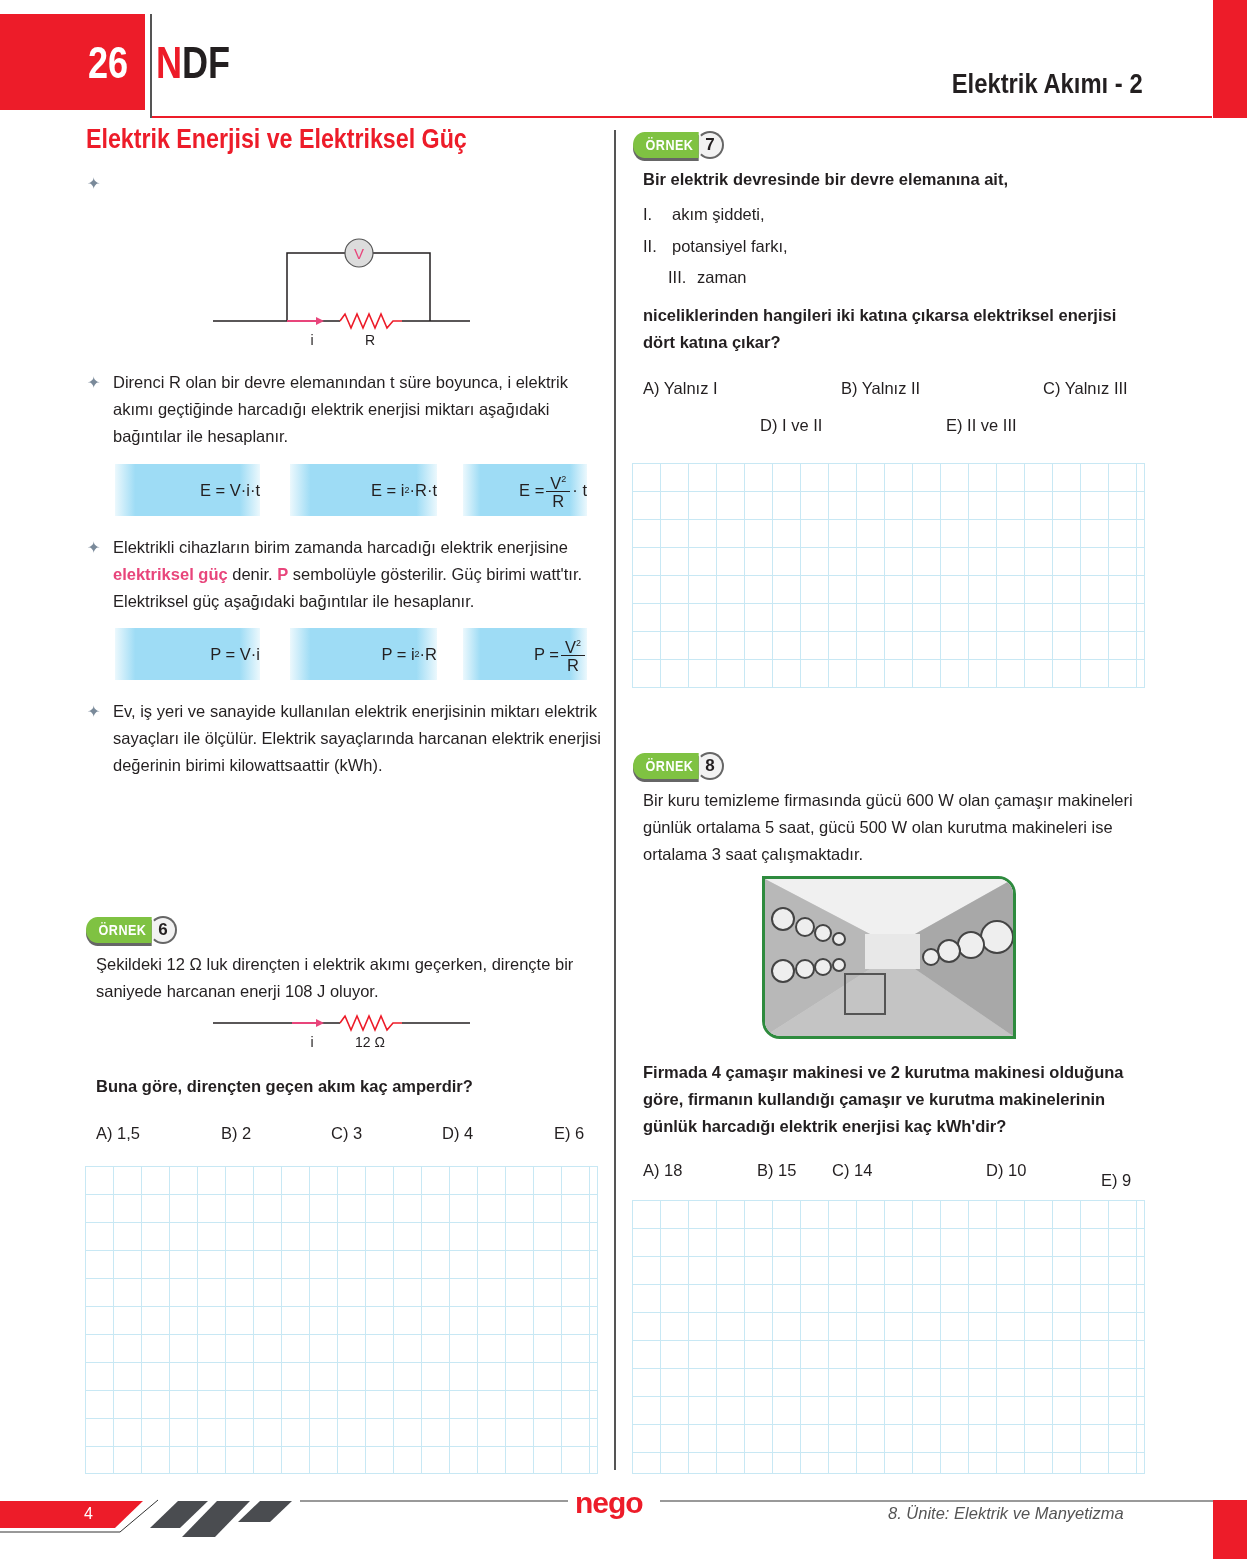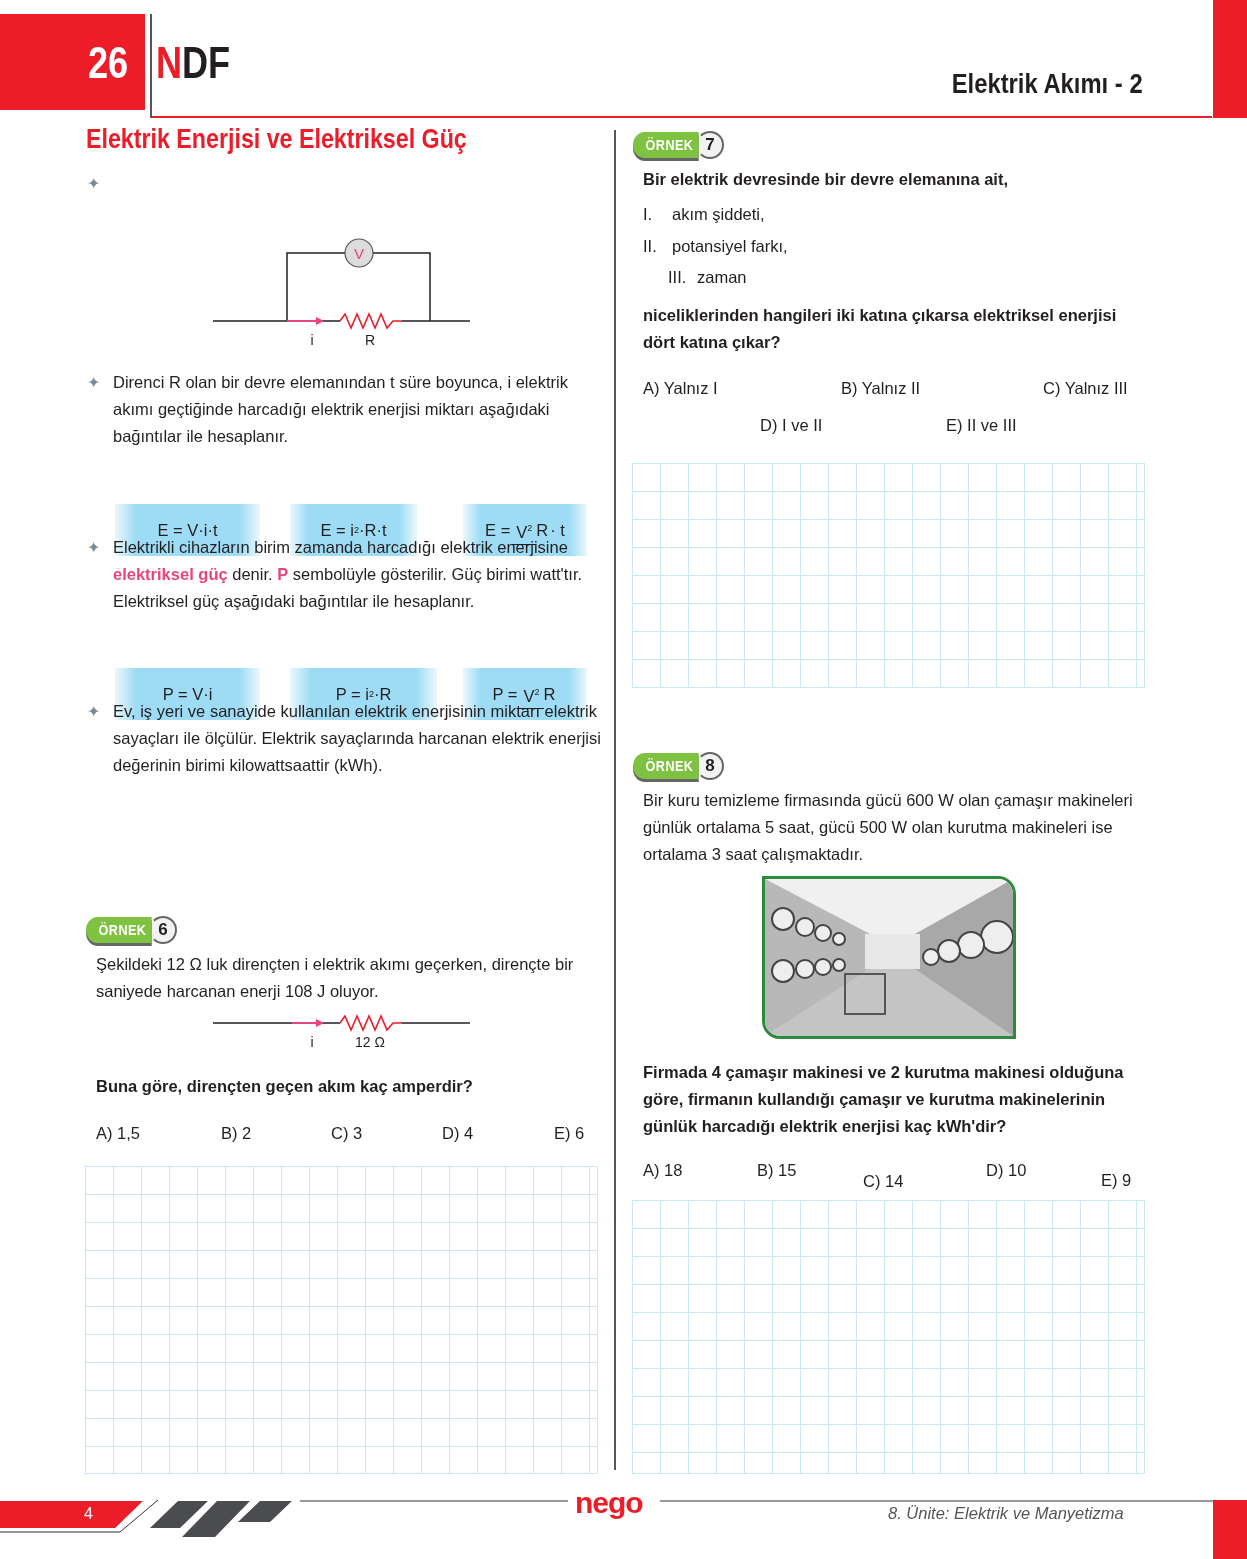--- a/index.html
+++ b/index.html
@@ -21,22 +21,22 @@
   .col-divider { left: 614px; top: 130px; width: 2px; height: 1340px; background: #555; }
 
   
   .sec-title { left: 86px; top: 124px; font-size: 27px; font-weight: bold; color: #ed1c29; white-space: nowrap; transform: scaleX(0.86); transform-origin: left; }
 
   .para { font-size: 16.5px; line-height: 27px; color: #231f20; }
   .bullet { position: absolute; left: -26px; top: 0; color: #7a8a9a; font-size: 16px; }
   .pink { color: #e8457b; font-weight: bold; }
 
   
-  .fbox { height: 52px; background: linear-gradient(to right, rgba(158,221,245,0.2), #9edcf5 14%, #9edcf5 86%, rgba(158,221,245,0.2)); display: flex; align-items: center; justify-content: center; font-size: 16.5px; color: #231f20; margin-top: 40px; }
-  .frac { display: inline-flex; flex-direction: row; align-items: center; vertical-align: middle; margin: 0 2px; line-height: 26px; }
+  .fbox { height: 52px; background: linear-gradient(to right, rgba(158,221,245,0.2), #9edcf5 14%, #9edcf5 86%, rgba(158,221,245,0.2)); display: flex; align-items: center; justify-content: flex-end; font-size: 16.5px; color: #231f20; }
+  .frac { display: inline-flex; flex-direction: column; align-items: center; vertical-align: middle; margin: 0 2px; line-height: 18px; }
   .frac .num { border-bottom: 1px solid #231f20; padding: 0 4px; }
   sup { font-size: 9px; }
 
   
   svg { overflow: visible; }
 
   
   .badge { height: 30px; display: flex; align-items: center; }
   .badge-pill { height: 26px; background: #7fc242; border-radius: 13px 0 0 13px; color: #fff; font-weight: bold; font-size: 14px; padding: 0 6px 0 14px; display: flex; align-items: center; letter-spacing: 0.5px; box-shadow: 0 3px 0 #666; transform: scaleX(0.9); transform-origin: left; }
   .badge-num { width: 28px; height: 28px; border-radius: 50%; background: #f2f2f2; border: 2px solid #666; border-left-color: #f2f2f2; margin-left: -10px; display: flex; align-items: center; justify-content: center; font-weight: bold; font-size: 17px; color: #231f20; }
@@ -93,21 +93,21 @@
 </svg>
 
 <div class="abs para" style="left:113px; top:369px; width:490px;">
   <span class="bullet">✦</span>
   <span>Direnci R olan bir devre elemanından t süre boyunca, i elektrik akımı geçtiğinde harcadığı elektrik enerjisi miktarı aşağıdaki bağıntılar ile hesaplanır.</span>
 </div>
 
 <div class="abs fbox" style="left:115px; top:464px; width:145px;">
     <span>E = V·i·t</span>
   </div>
-<div class="abs fbox" style="left:290px; top:464px; width:127px;">
+<div class="abs fbox" style="left:290px; top:464px; width:147px;">
     <span>E = i</span>
     <sup>2</sup>
     <span>·R·t</span>
   </div>
 <div class="abs fbox" style="left:463px; top:464px; width:124px;">
   <span>E =</span>
   <span class="frac">
       <span class="num"><span>V</span><sup>2</sup></span>
       <span>R</span>
     </span>
@@ -221,21 +221,21 @@
     </g>
     <rect x="80" y="95" width="40" height="40" fill="none" stroke="#555" stroke-width="2"></rect>
     <rect x="100" y="55" width="55" height="35" fill="#e8e8e8"></rect>
   </svg>
 </div>
 
 <div class="abs para bold" style="left:643px; top:1059px; width:500px;">Firmada 4 çamaşır makinesi ve 2 kurutma makinesi olduğuna göre, firmanın kullandığı çamaşır ve kurutma makinelerinin günlük harcadığı elektrik enerjisi kaç kWh'dir?</div>
 
 <div class="opt" style="left:643px; top:1161px;">A) 18</div>
 <div class="opt" style="left:757px; top:1161px;">B) 15</div>
-<div class="opt" style="left:863px; top:1161px;margin-top:11px;">C) 14</div>
+<div class="opt" style="left:832px; top:1161px;">C) 14</div>
 <div class="opt" style="left:986px; top:1161px;">D) 10</div>
 <div class="opt" style="left:1101px; top:1161px;margin-top:10px;">E) 9</div>
 
 <div class="grid" style="left:632px; top:1200px; width:513px; height:274px;"></div>
 
 <svg class="abs" style="left:0; top:1495px;" width="300" height="45">
   <polygon points="0,6 143,6 115,33 0,33" fill="#ed1c29"></polygon>
   <polyline points="0,37 120,37 158,5" fill="none" stroke="#333" stroke-width="1"></polyline>
   <polygon points="150,33 178,6 208,6 180,33" fill="#4a4c50"></polygon>
   <polygon points="182,42 217,6 250,6 215,42" fill="#4a4c50"></polygon>

